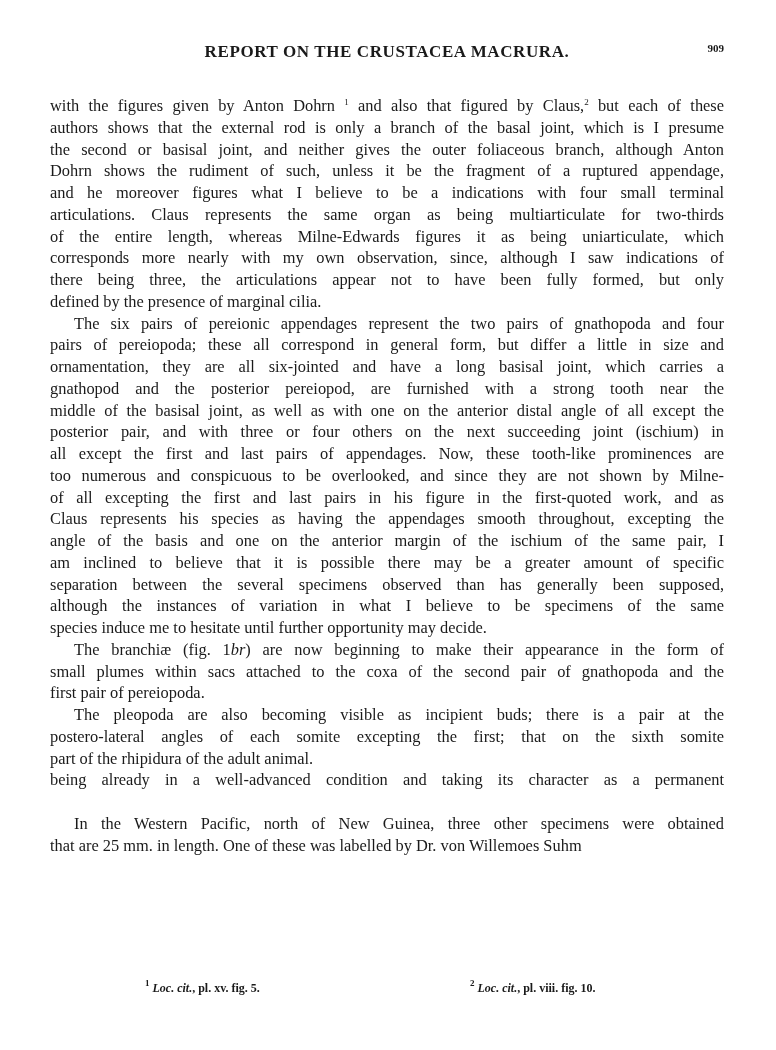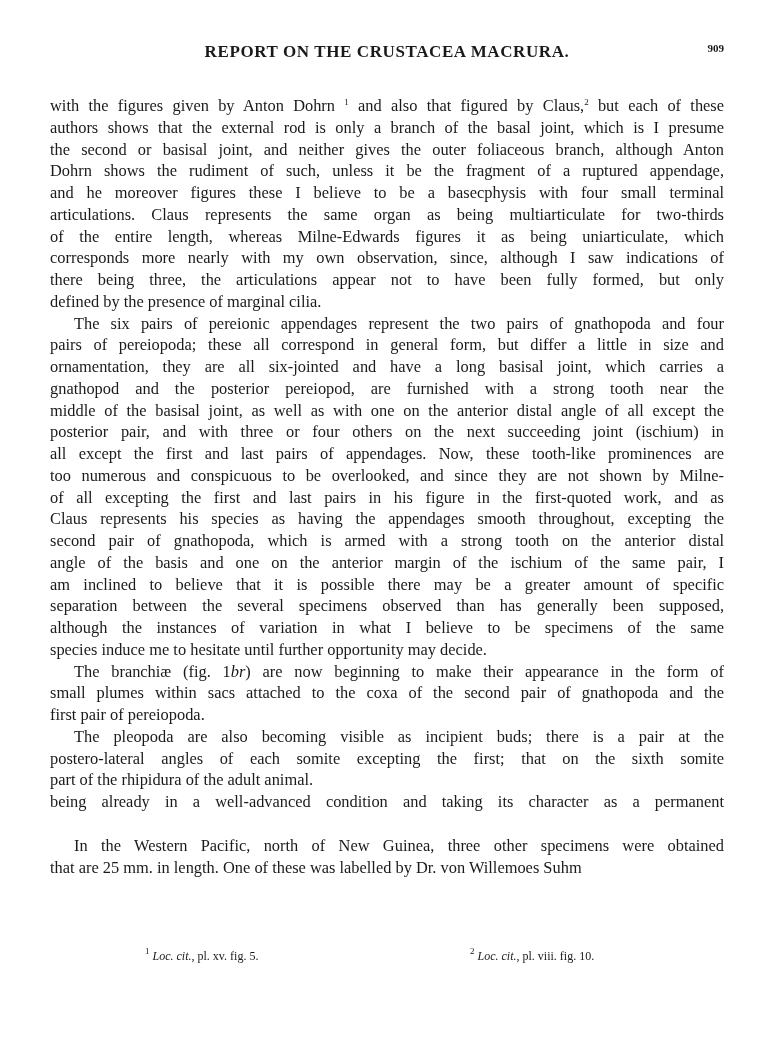--- a/index.html
+++ b/index.html
@@ -26,60 +26,59 @@
     }
     .line {
       display: block; white-space: nowrap; text-align: justify;
       text-align-last: justify; height: 21.75px;
     }
     .line.last { text-align-last: left; }
     .line.indent { padding-left: 24px; }
     .para-gap { height: 22px; }
     sup { font-size: 9px; line-height: 0; vertical-align: 6px; }
     .footnotes {
-      position: absolute; top: 949px; left: 50px; width: 674px; height: 18px;
-      font-family: "Liberation Serif", serif; font-size: 12px;
+      position: absolute; top: 981px; left: 50px; width: 674px; height: 18px;
+      font-family: "Liberation Serif", serif; font-size: 12px; font-weight: bold;
     }
     .fn1 { position: absolute; left: 95px; }
     .fn2 { position: absolute; left: 420px; }
     .fn-it { font-style: italic; }
   </style>
 </head>
 <body>
 
 <div class="header">
   <span class="title">REPORT ON THE CRUSTACEA MACRURA.</span>
   <span class="page-num">909</span>
 </div>
 
 <div class="body-text" id="body-text">
     <div>
       <span class="line"><span>with the figures given by Anton Dohrn </span><sup>1</sup><span> and also that figured by Claus,</span><sup>2</sup><span> but each of these</span></span>
       <span class="line"><span>authors shows that the external rod is only a branch of the basal joint, which is I presume</span></span>
       <span class="line"><span>the second or basisal joint, and neither gives the outer foliaceous branch, although Anton</span></span>
       <span class="line"><span>Dohrn shows the rudiment of such, unless it be the fragment of a ruptured appendage,</span></span>
-      <span class="line"><span>and he moreover figures these I believe to be a basecphysis with four small terminal</span></span>
+      <span class="line"><span>and he moreover figures what I believe to be a indications with four small terminal</span></span>
       <span class="line"><span>articulations.  Claus represents the same organ as being multiarticulate for two-thirds</span></span>
       <span class="line"><span>of the entire length, whereas Milne-Edwards figures it as being uniarticulate, which</span></span>
       <span class="line"><span>corresponds more nearly with my own observation, since, although I saw indications of</span></span>
       <span class="line"><span>there being three, the articulations appear not to have been fully formed, but only</span></span>
       <span class="line last"><span>defined by the presence of marginal cilia.</span></span>
     </div>
     <div>
       <span class="line indent"><span>The six pairs of pereionic appendages represent the two pairs of gnathopoda and four</span></span>
       <span class="line"><span>pairs of pereiopoda; these all correspond in general form, but differ a little in size and</span></span>
       <span class="line"><span>ornamentation, they are all six-jointed and have a long basisal joint, which carries a</span></span>
       <span class="line"><span>gnathopod and the posterior pereiopod, are furnished with a strong tooth near the</span></span>
       <span class="line"><span>middle of the basisal joint, as well as with one on the anterior distal angle of all except the</span></span>
       <span class="line"><span>posterior pair, and with three or four others on the next succeeding joint (ischium) in</span></span>
       <span class="line"><span>all except the first and last pairs of appendages.  Now, these tooth-like prominences are</span></span>
       <span class="line"><span>too numerous and conspicuous to be overlooked, and since they are not shown by Milne-</span></span>
       <span class="line"><span>of all excepting the first and last pairs in his figure in the first-quoted work, and as</span></span>
       <span class="line"><span>Claus represents his species as having the appendages smooth throughout, excepting the</span></span>
-      <span class="line"><span>second pair of gnathopoda, which is armed with a strong tooth on the anterior distal</span></span>
       <span class="line"><span>angle of the basis and one on the anterior margin of the ischium of the same pair, I</span></span>
       <span class="line"><span>am inclined to believe that it is possible there may be a greater amount of specific</span></span>
       <span class="line"><span>separation between the several specimens observed than has generally been supposed,</span></span>
       <span class="line"><span>although the instances of variation in what I believe to be specimens of the same</span></span>
       <span class="line last"><span>species induce me to hesitate until further opportunity may decide.</span></span>
     </div>
     <div>
       <span class="line indent"><span>The branchiæ (fig. 1</span><i>br</i><span>) are now beginning to make their appearance in the form of</span></span>
       <span class="line"><span>small plumes within sacs attached to the coxa of the second pair of gnathopoda and the</span></span>
       <span class="line last"><span>first pair of pereiopoda.</span></span>

